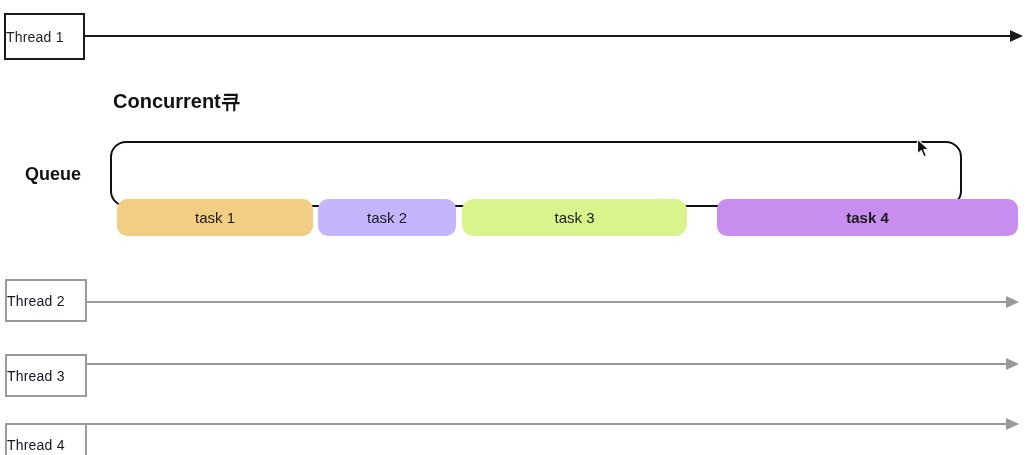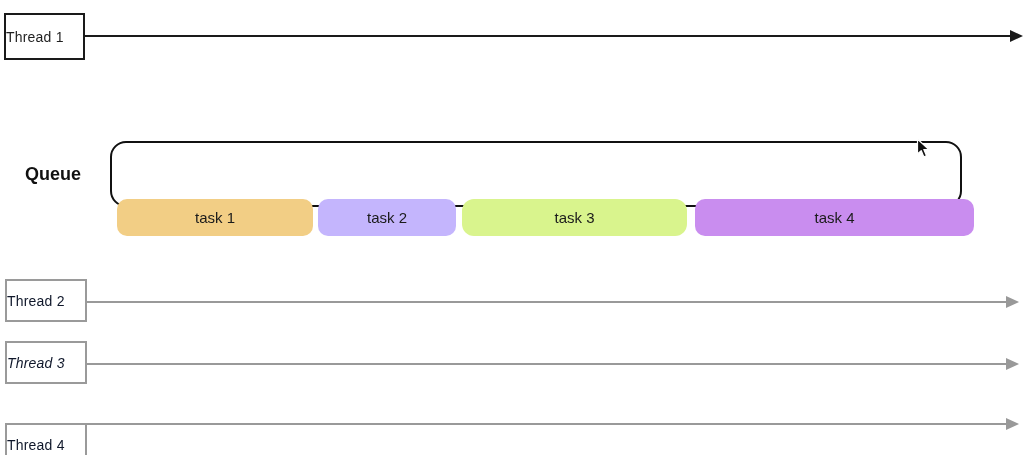--- a/index.html
+++ b/index.html
@@ -80,35 +80,36 @@
     display: flex;
     align-items: center;
     justify-content: center;
     font-size: 15px;
     color: #1b1b1b;
     margin-top: 44px;
   }
   .task.t1 { left: 5px;   width: 196px; }
   .task.t2 { left: 206px; width: 138px; }
   .task.t3 { left: 350px; width: 225px; border-radius: 12px; }
-  .task.t4 { left: 583px; width: 279px; }
+  .task.t4 { left: 605px; width: 301px; font-weight: bold; }
 
   .cursor { position: absolute; left: 916px; top: 138px; width: 15px; height: 21px; }
 </style>
 </head>
 <body>
 
 <div id="stage">
 
   <div class="thread-box primary">
     <span>Thread 1</span>
   </div>
   <div class="hline black" style="left:85px; top:35px; width:925px;"></div>
   <div class="arrowhead black" style="left:1010px; top:30px;"></div>
 
+  <div class="queue-title">Concurrent큐</div>
   <div class="queue-label">Queue</div>
 
   <div class="queue-container">
     <div class="task t1" style="background: rgb(242, 206, 133);">
       <span>task 1</span>
     </div>
     <div class="task t2" style="background: #c4b5fd;">
       <span>task 2</span>
     </div>
     <div class="task t3" style="background: rgb(217, 244, 141);">
@@ -122,21 +123,21 @@
   <svg class="cursor" viewBox="0 0 15 21">
     <path d="M1.5,1 L1.5,16 L5.2,12.6 L7.9,18.9 L10.5,17.8 L7.8,11.6 L12.8,11.6 Z" fill="#111111" stroke="#ffffff" stroke-width="1.2" stroke-linejoin="round"></path>
   </svg>
 
   <div class="thread-box secondary" style="left:5px; top:279px;">
     <span>Thread 2</span>
   </div>
   <div class="hline gray" style="left:87px; top:301px; width:920px;"></div>
   <div class="arrowhead gray" style="left:1006px; top:296px;"></div>
 
-  <div class="thread-box secondary" style="left:5px; top:341px;font-style:italic;">
+  <div class="thread-box secondary" style="left:5px; top:354px;">
     <span>Thread 3</span>
   </div>
   <div class="hline gray" style="left:87px; top:363px; width:920px;"></div>
   <div class="arrowhead gray" style="left:1006px; top:358px;"></div>
 
   <div class="thread-box secondary" style="left:5px; top:423px;">
     <span>Thread 4</span>
   </div>
   <div class="hline gray" style="left:87px; top:423px; width:920px;"></div>
   <div class="arrowhead gray" style="left:1006px; top:418px;"></div>

